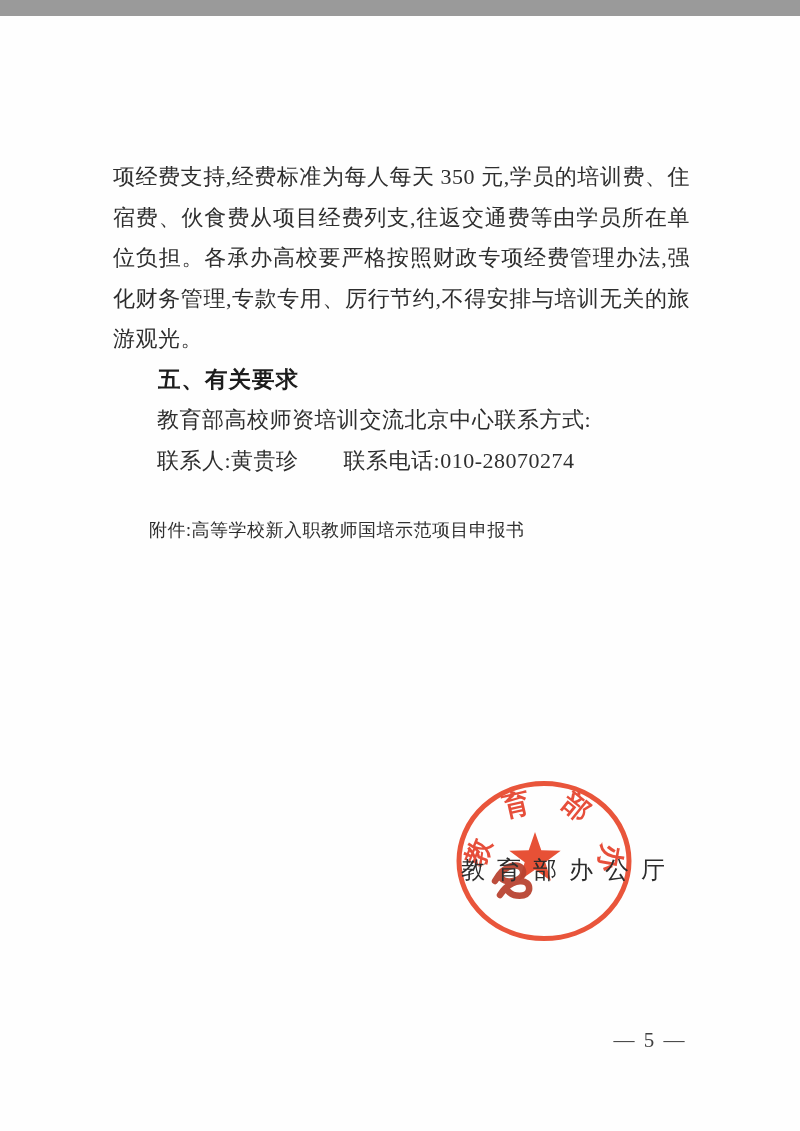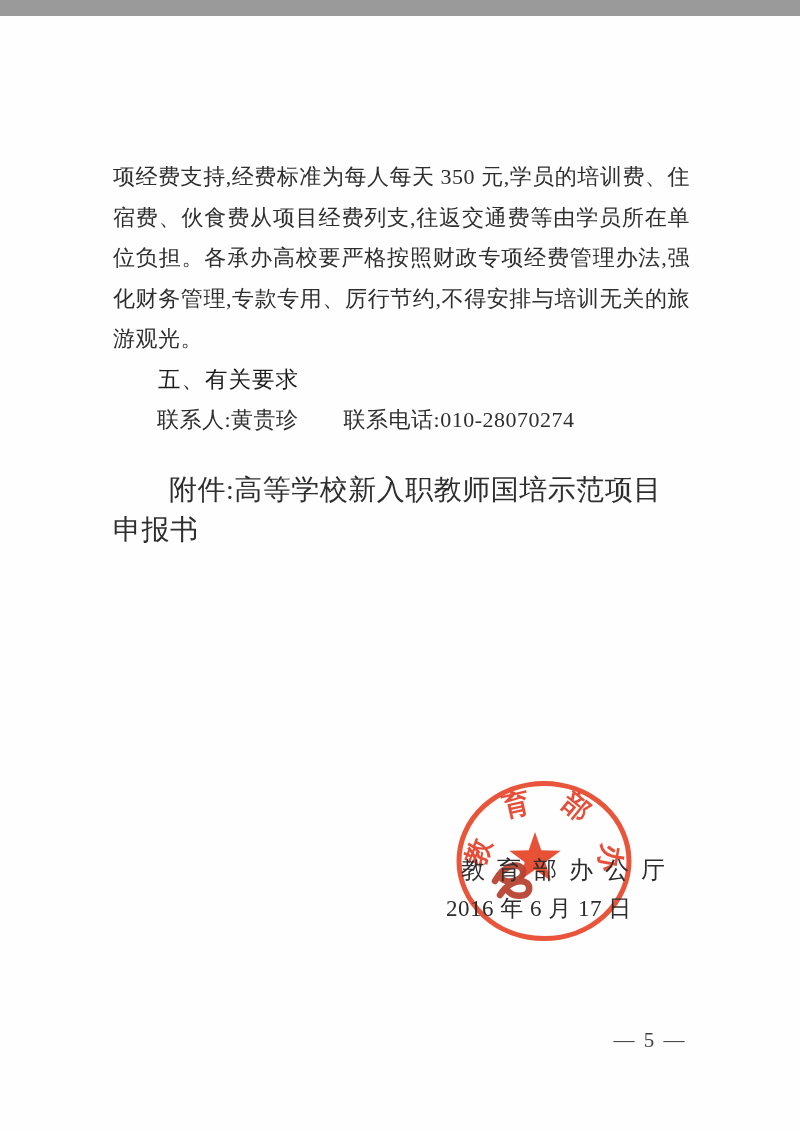--- a/index.html
+++ b/index.html
@@ -26,28 +26,28 @@
     letter-spacing: 0.5px;
     text-align: justify;
     color: #2e2e2e;
   }
   .indent { text-indent: 2em; }
   .heading {
     margin: 0;
     font-size: 22.5px;
     line-height: 40.5px;
     text-indent: 2em;
-    font-weight: normal;
+    font-weight: bold;
     font-family: "Liberation Sans", "DejaVu Sans", sans-serif;
     color: #1c1c1c;
     letter-spacing: 1px;
   }
   .attachment {
     margin: 29px 0 0 0;
-    font-size: 28px;
+    font-size: 18px;
     line-height: 40.5px;
     text-indent: 2em;
     letter-spacing: 0.5px;
     color: #2e2e2e;
   }
   .seal-svg {
     position: absolute;
     left: 455px;
     top: 763px;
     width: 180px;
@@ -90,32 +90,32 @@
   }
 </style>
 </head>
 <body>
 
 <div class="page">
 
   <div class="content">
     <p class="body-par">项经费支持,经费标准为每人每天 350 元,学员的培训费、住宿费、伙食费从项目经费列支,往返交通费等由学员所在单位负担。各承办高校要严格按照财政专项经费管理办法,强化财务管理,专款专用、厉行节约,不得安排与培训无关的旅游观光。</p>
     <p class="heading">五、有关要求</p>
+    <p class="body-par indent">教育部高校师资培训交流北京中心联系方式:</p>
     <p class="body-par indent">联系人:黄贵珍　　联系电话:010-28070274</p>
     <p class="attachment">附件:高等学校新入职教师国培示范项目申报书</p>
   </div>
 
   <svg class="seal-svg" viewBox="0 0 180 165">
     <ellipse cx="89" cy="82" rx="85" ry="77.5" fill="none" stroke-width="5" stroke="#e8472b"></ellipse>
     <polygon points="80,53 73.7,71.3 54.3,71.7 69.7,83.3 64.1,101.8 80,90.8 95.9,101.8 90.3,83.3 105.7,71.7 86.3,71.3" fill="#e64326"></polygon>
     <path id="seal-arc" d="M35.7,98.1 A56,52 0 1 1 142.3,98.1" fill="none"></path>
     <text class="seal-arc-text" fill="#e5402a">
       <textPath href="#seal-arc" startOffset="8">教育部办公厅</textPath>
     </text>
     <path d="M40,102 C50,84 66,83 68,92 C70,101 52,106 46,99 M45,116 C57,98 76,99 74,111 C72,119 58,118 53,112" fill="none" stroke-width="6.5" stroke-linecap="round" opacity="0.95" stroke="#b23420"></path>
   </svg>
 
   <div class="signer">教育部办公厅</div>
-  <div class="sig-date">2016 年 6 月 17 日</div>
 
   <div class="page-number">— 5 —</div>
 
 </div>
 
 </body></html>

